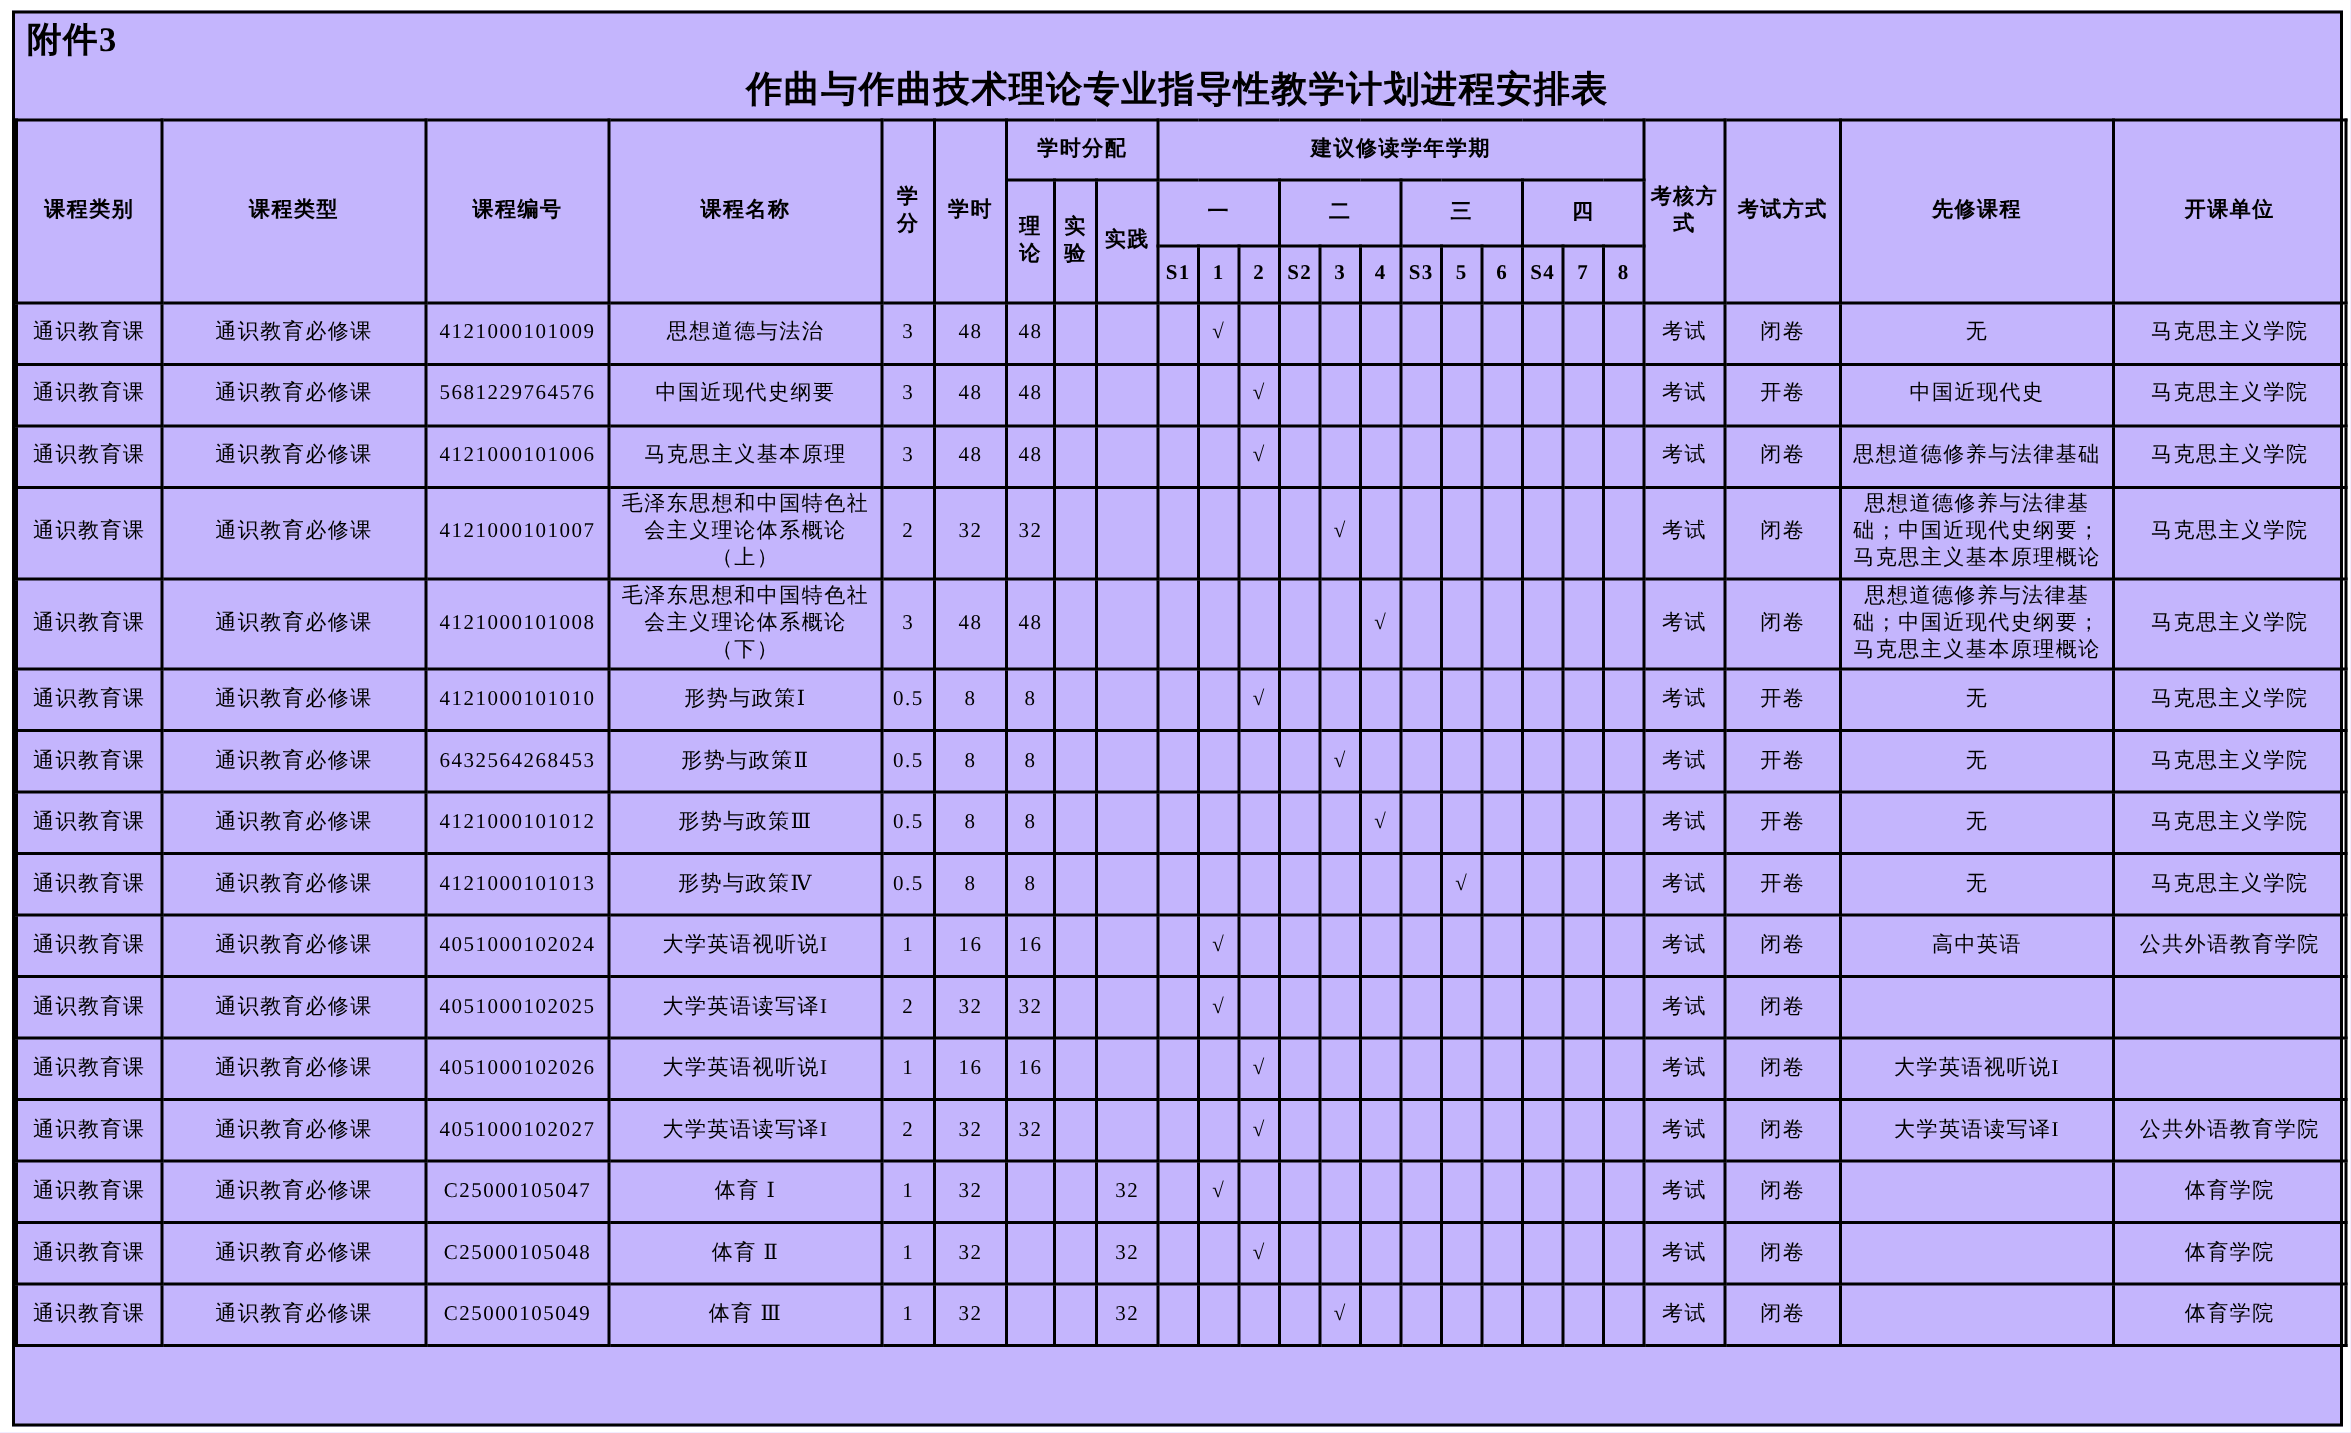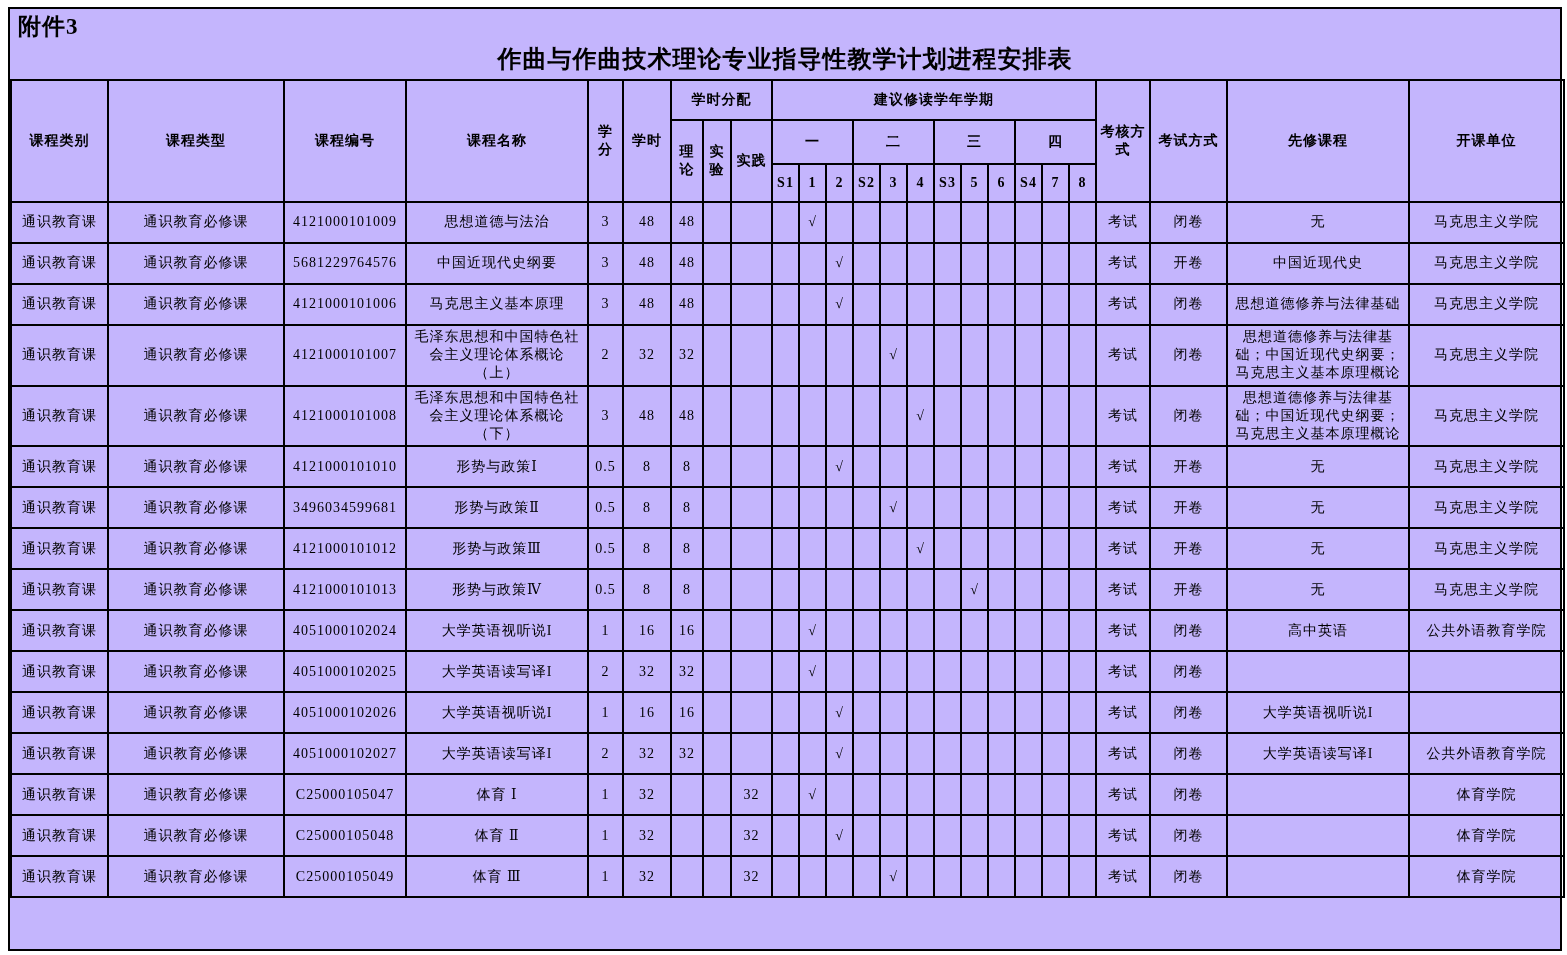--- a/index.html
+++ b/index.html
@@ -301,21 +301,21 @@
           <td class="check-cell"></td>
           <td class="check-cell"></td>
           <td>考试</td>
           <td>开卷</td>
           <td class="prereq-cell">无</td>
           <td>马克思主义学院</td>
         </tr>
         <tr>
           <td>通识教育课</td>
           <td>通识教育必修课</td>
-          <td class="code-cell">3496034599681</td>
+          <td class="code-cell">6432564268453</td>
           <td class="name-cell">形势与政策Ⅱ</td>
           <td class="num-cell">0.5</td>
           <td class="num-cell">8</td>
           <td class="num-cell">8</td>
           <td class="num-cell"></td>
           <td class="num-cell"></td>
           <td class="check-cell"></td>
           <td class="check-cell"></td>
           <td class="check-cell"></td>
           <td class="check-cell"></td>

